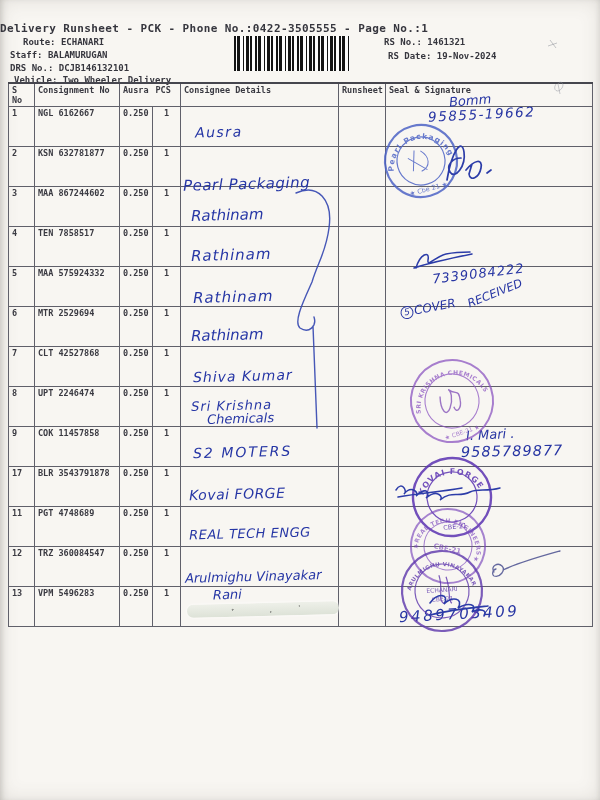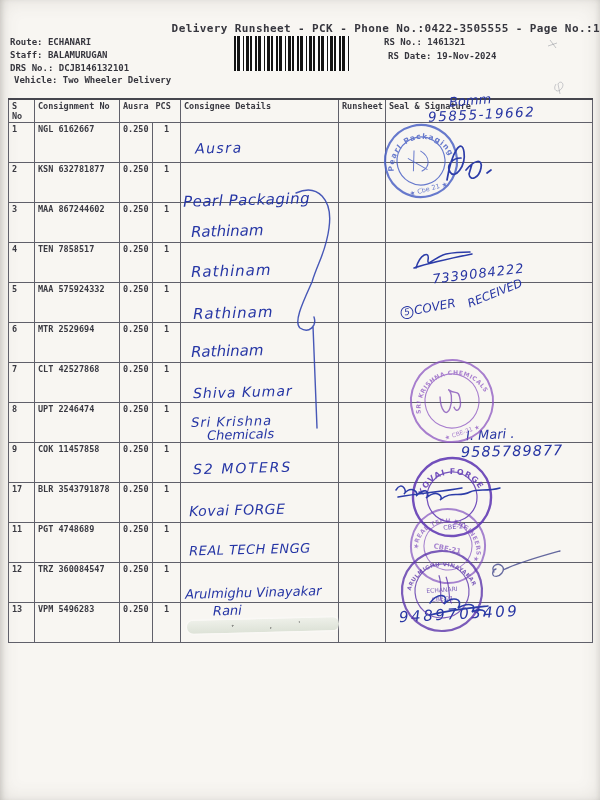--- a/index.html
+++ b/index.html
@@ -1,27 +1,27 @@
 <!DOCTYPE html>
 <html><head>
 <meta charset="utf-8">
 <style>
   html,body{margin:0;padding:0}
   body{width:600px;height:800px;overflow:hidden;background:#e6e4e0;position:relative}
   .paper{position:absolute;inset:0;background:#f8f6f2;
     box-shadow:inset 0 0 20px rgba(90,85,80,.14), inset 5px 0 7px -4px rgba(80,75,70,.28), inset -4px 0 6px -4px rgba(80,75,70,.18);
     font-family:"DejaVu Sans Mono",monospace;color:#36363e}
   .title{position:absolute;top:7px;left:0;width:100%;text-align:center;font-weight:bold;font-size:11.5px;letter-spacing:.6px}
-  .subtitle{position:absolute;top:22px;left:0;width:100%;text-align:right;font-weight:bold;font-size:11px;letter-spacing:.4px}
+  .subtitle{position:absolute;top:22px;left:0;width:100%;text-align:left;font-weight:bold;font-size:11px;letter-spacing:.4px}
   .meta{position:absolute;font-size:9px;font-weight:bold;white-space:pre}
-  .m1{left:10px;top:37px}.m2{left:10px;top:50px}.m3{left:10px;top:63px}.m4{left:14px;top:75px}
+  .m1{left:23px;top:37px}.m2{left:10px;top:50px}.m3{left:10px;top:63px}.m4{left:14px;top:75px}
   .m5{left:384px;top:37px}.m6{left:388px;top:51px}
   .barcode{position:absolute;left:234px;top:36px;width:116px;height:35px;
     background:repeating-linear-gradient(90deg,#141414 0 2px,#fdfdfd 2px 3px,#141414 3px 6px,#fdfdfd 6px 9px,#141414 9px 10px,#fdfdfd 10px 12px,#141414 12px 15px,#fdfdfd 15px 16px,#141414 16px 18px,#fdfdfd 18px 21px)}
-  table{position:absolute;left:8px;top:98px;width:584px;border-collapse:collapse;table-layout:fixed;
+  table{position:absolute;left:8px;top:82px;width:584px;border-collapse:collapse;table-layout:fixed;
     font-size:8.5px;font-weight:bold;color:#3a3a42}
   th,td{border:1px solid #60606a;padding:1px 3px;vertical-align:top;text-align:left}
   thead th{height:14px;font-size:8.5px;background:transparent}
   table{border-top:2px solid #46464e}
   th.noR{border-right:none} th.noL{border-left:none}
   th.seal{text-align:left}
   tbody tr{height:40px}
   td{position:relative}
   td.pcs{text-align:center}
   .hw{position:absolute;font-family:"DejaVu Sans",sans-serif;font-style:italic;font-weight:normal;

